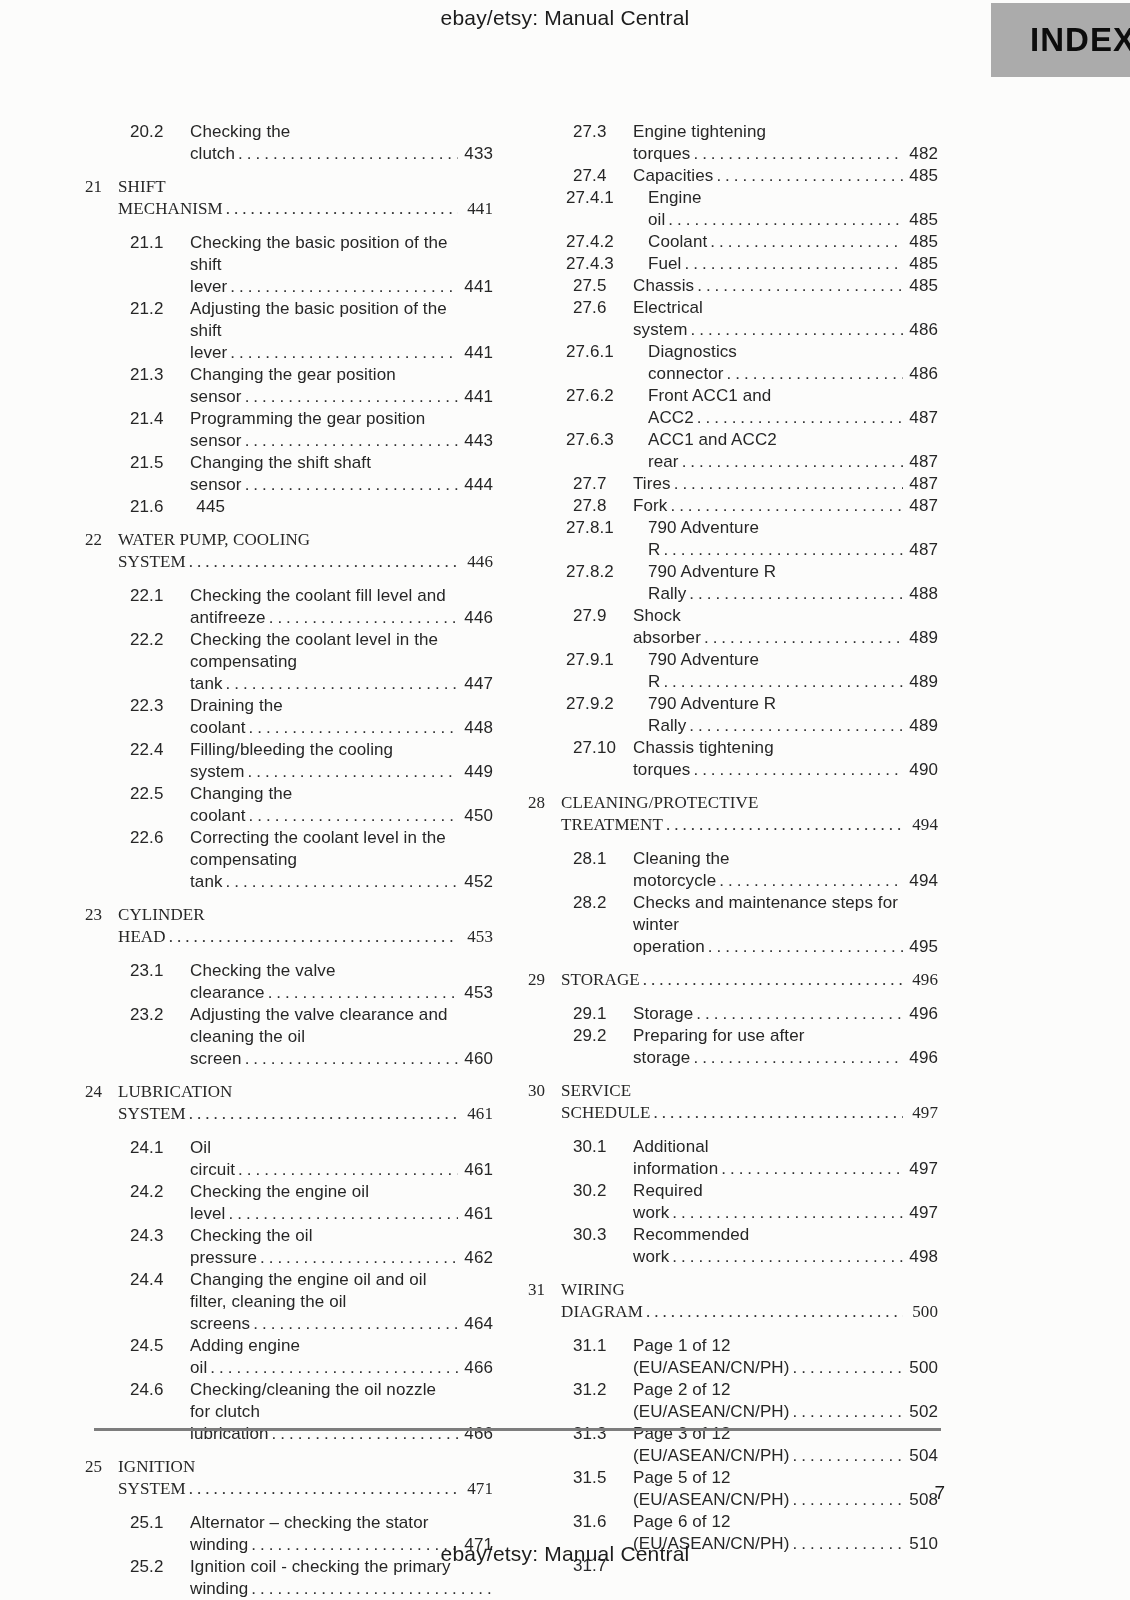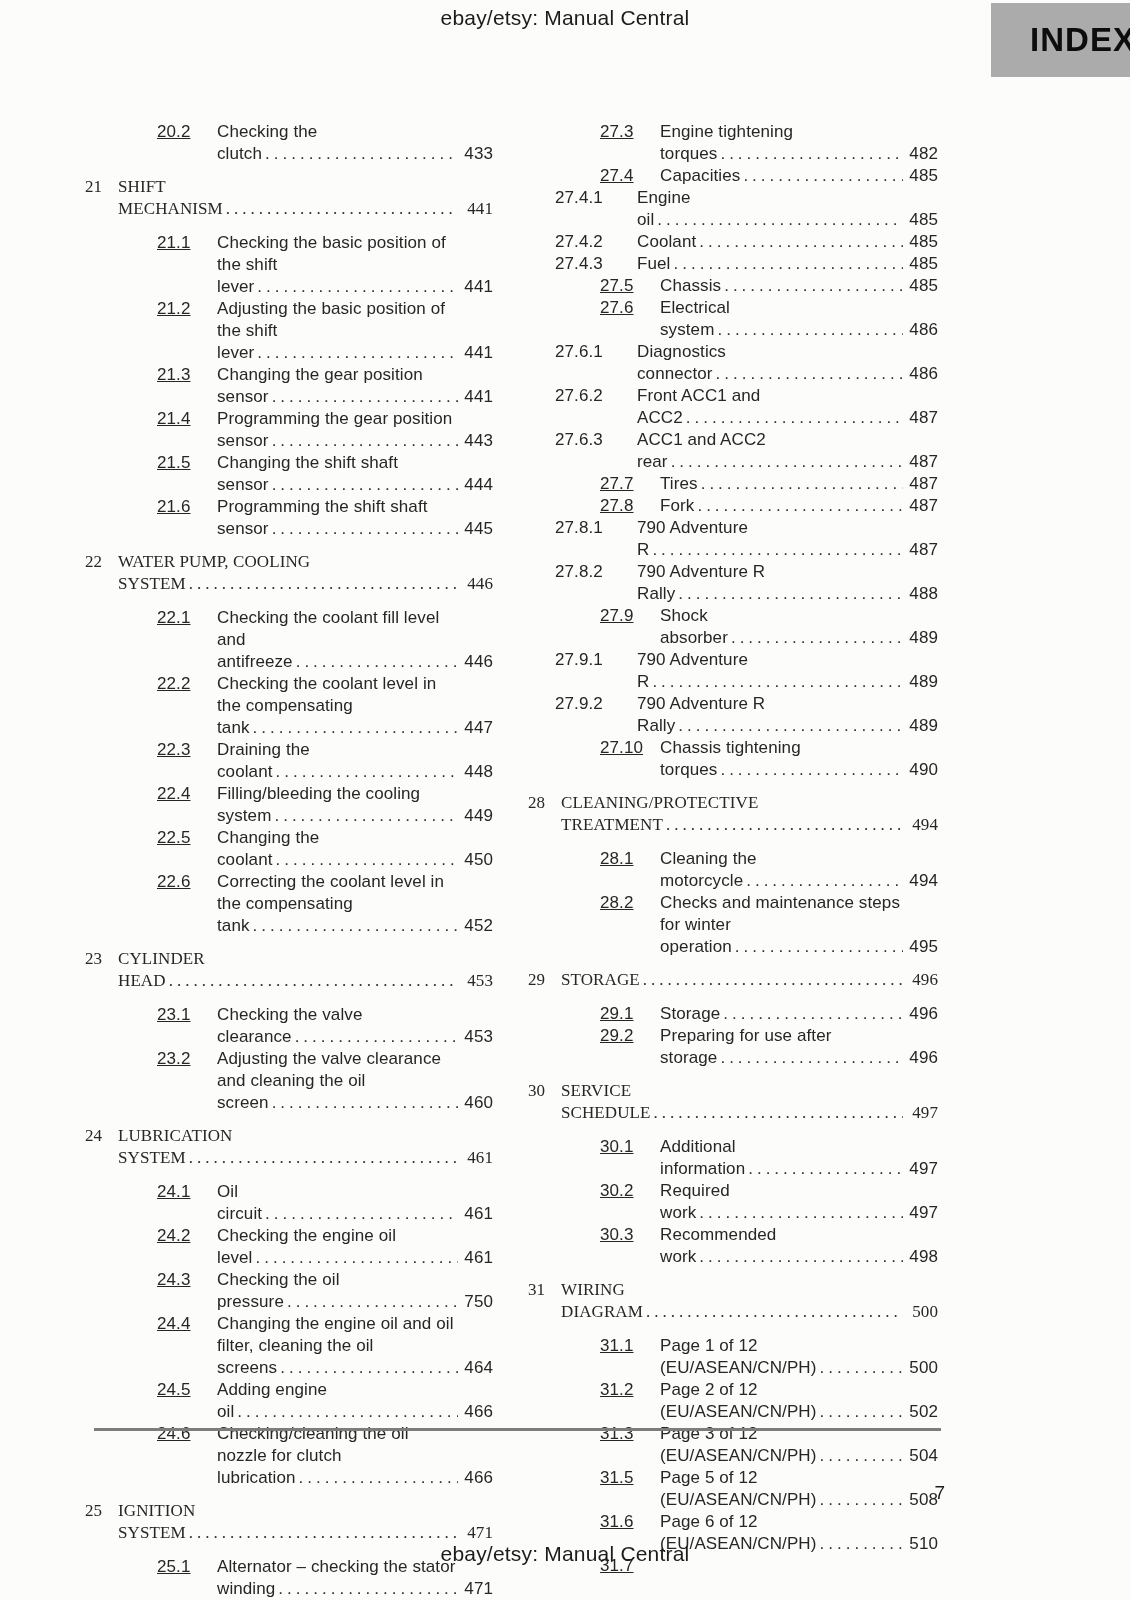--- a/index.html
+++ b/index.html
@@ -36,22 +36,22 @@
     font-size: 17px;
     line-height: 22px;
     letter-spacing: 0.1px;
   }
   .col-left  { left: 85px;  width: 408px; }
   .col-right { left: 528px; width: 410px; }
   .entry { display: flex; align-items: flex-end; }
   .entry .num { flex: 0 0 auto; align-self: flex-start; }
   .lvl1 { margin: 11px 0 12px; font-family: Liberation Serif, serif; }
   .lvl1 .num { width: 33px; }
-  .lvl2 .num { margin-left: 72px; width: 60px; text-decoration: underline; }
-  .lvl3 .num { margin-left: 27px; width: 82px; }
+  .lvl2 .num { margin-left: 45px; width: 60px; }
+  .lvl3 .num { margin-left: 38px; width: 82px; }
   .mid { flex: 1 1 auto; overflow: hidden; }
   .t::after {
     content: "................................................................................";
     letter-spacing: 4px;
     white-space: nowrap;
     margin-left: 3px;
     color: #2e2e2e;
   }
   .pg { flex: 0 0 auto; min-width: 32px; text-align: right; margin-left: 3px; }
   .bottom-rule {
@@ -116,21 +116,20 @@
         <span class="mid"><span class="t">Programming the gear position sensor</span></span>
         <span class="pg">443</span>
       </div>
       <div class="entry lvl2">
         <span class="num">21.5</span>
         <span class="mid"><span class="t">Changing the shift shaft sensor</span></span>
         <span class="pg">444</span>
       </div>
       <div class="entry lvl2">
         <span class="num">21.6</span>
-        <span class="mid"><span class="t">Programming the shift shaft sensor</span></span>
         <span class="pg">445</span>
       </div>
       <div class="entry lvl1">
         <span class="num">22</span>
         <span class="mid"><span class="t">WATER PUMP, COOLING SYSTEM</span></span>
         <span class="pg">446</span>
       </div>
       <div class="entry lvl2">
         <span class="num">22.1</span>
         <span class="mid"><span class="t">Checking the coolant fill level and antifreeze</span></span>
@@ -187,21 +186,21 @@
         <span class="pg">461</span>
       </div>
       <div class="entry lvl2">
         <span class="num">24.2</span>
         <span class="mid"><span class="t">Checking the engine oil level</span></span>
         <span class="pg">461</span>
       </div>
       <div class="entry lvl2">
         <span class="num">24.3</span>
         <span class="mid"><span class="t">Checking the oil pressure</span></span>
-        <span class="pg">750</span>
+        <span class="pg">462</span>
       </div>
       <div class="entry lvl2">
         <span class="num">24.4</span>
         <span class="mid"><span class="t">Changing the engine oil and oil filter, cleaning the oil screens</span></span>
         <span class="pg">464</span>
       </div>
       <div class="entry lvl2">
         <span class="num">24.5</span>
         <span class="mid"><span class="t">Adding engine oil</span></span>
         <span class="pg">466</span>

